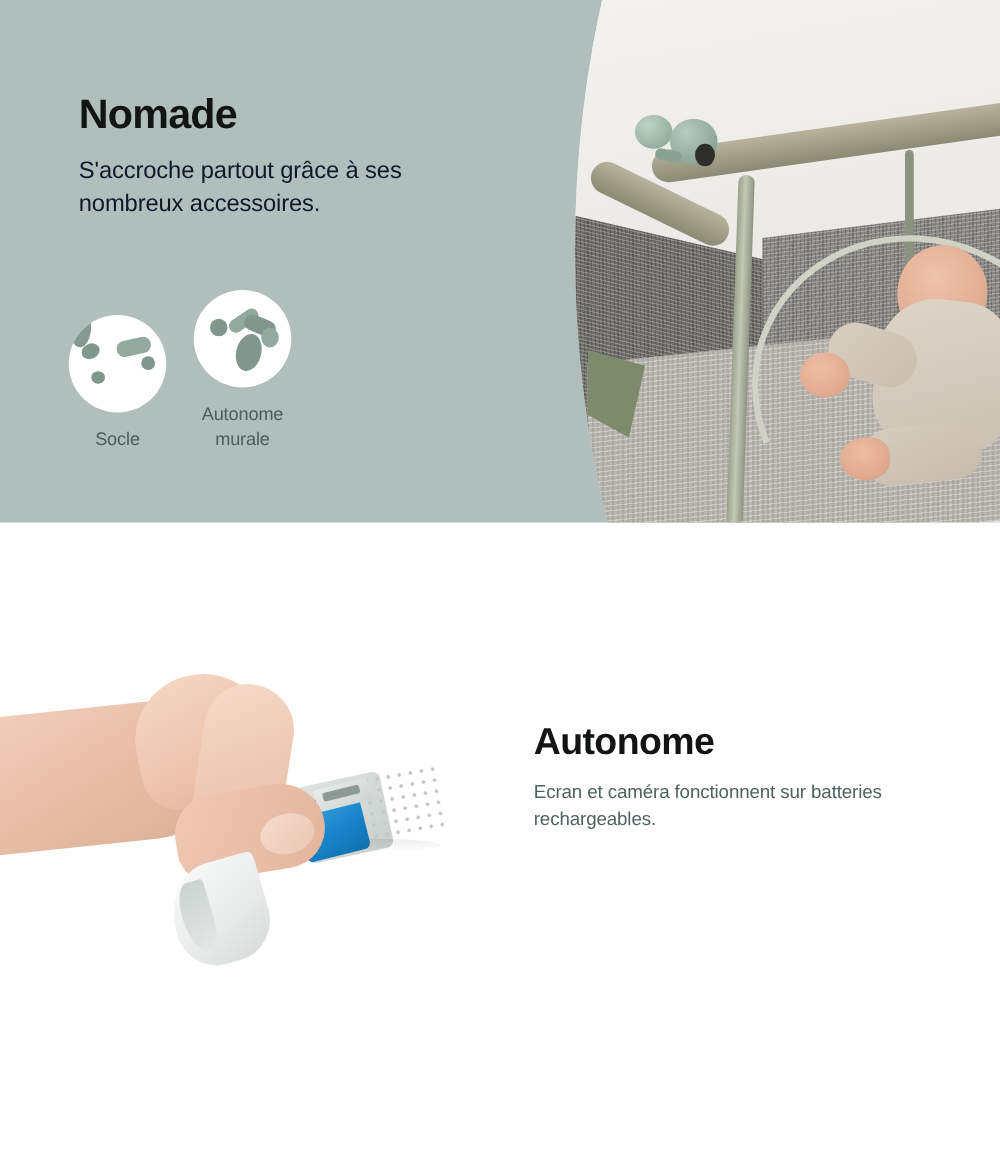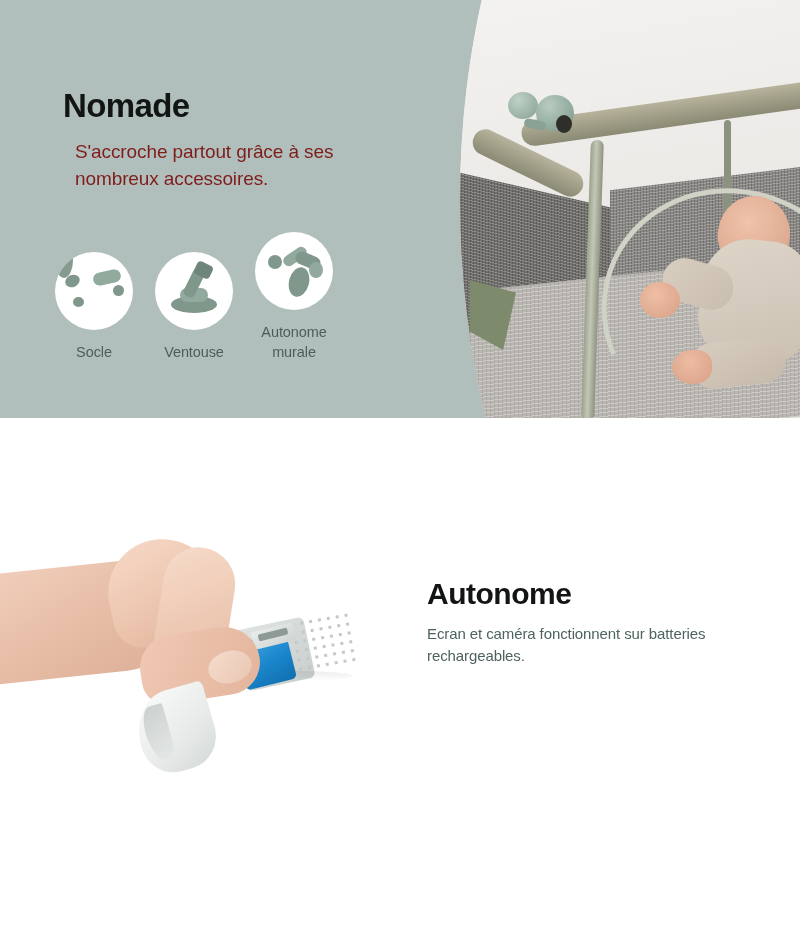--- a/index.html
+++ b/index.html
@@ -19,36 +19,36 @@
   .panel-nomade {
     position: absolute;
     left: 0; top: 0;
     width: 800px; height: 418px;
     background: #b0bfbb;
     overflow: hidden;
   }
 
   .nomade-copy {
     position: absolute;
-    left: 63px; top: 88px;
+    left: 63px; top: 73px;
     width: 340px;
   }
   .nomade-title {
     font-size: 33px;
     font-weight: 700;
     letter-spacing: -0.6px;
     color: #121514;
     margin: 0 0 15px 0;
     line-height: 1.1;
   }
   .nomade-sub {
     font-size: 19px;
     line-height: 1.42;
-    color: #7f1d1d;
-    margin: 12px;
+    color: #0f172a;
+    margin: 0;
     letter-spacing: -0.1px;
   }
 
   
   .accessories {
     position: absolute;
     left: 55px; top: 232px;
     display: flex;
     gap: 22px;
     align-items: flex-end;
@@ -454,30 +454,20 @@
       <div class="accessory-circle">
         <span class="socle-ring"></span>
         <span class="sage socle-knob-a"></span>
         <span class="sage socle-knob-b"></span>
         <span class="sage-lt socle-arm"></span>
         <span class="sage socle-tip"></span>
       </div>
       <div class="accessory-label">Socle</div>
     </div>
 
-    <div class="accessory">
-      <div class="accessory-circle">
-        <span class="sage vent-cup"></span>
-        <span class="sage-lt vent-neck"></span>
-        <span class="sage vent-stem"></span>
-        <span class="sage-dk vent-head"></span>
-        <span class="vent-shine"></span>
-      </div>
-      <div class="accessory-label">Ventouse</div>
-    </div>
 
 
     <div class="accessory">
       <div class="accessory-circle">
         <span class="sage fix-ball"></span>
         <span class="sage-lt fix-arm"></span>
         <span class="sage fix-arm2"></span>
         <span class="sage fix-plate"></span>
         <span class="sage-lt fix-tip"></span>
         <span class="fix-shine"></span>

